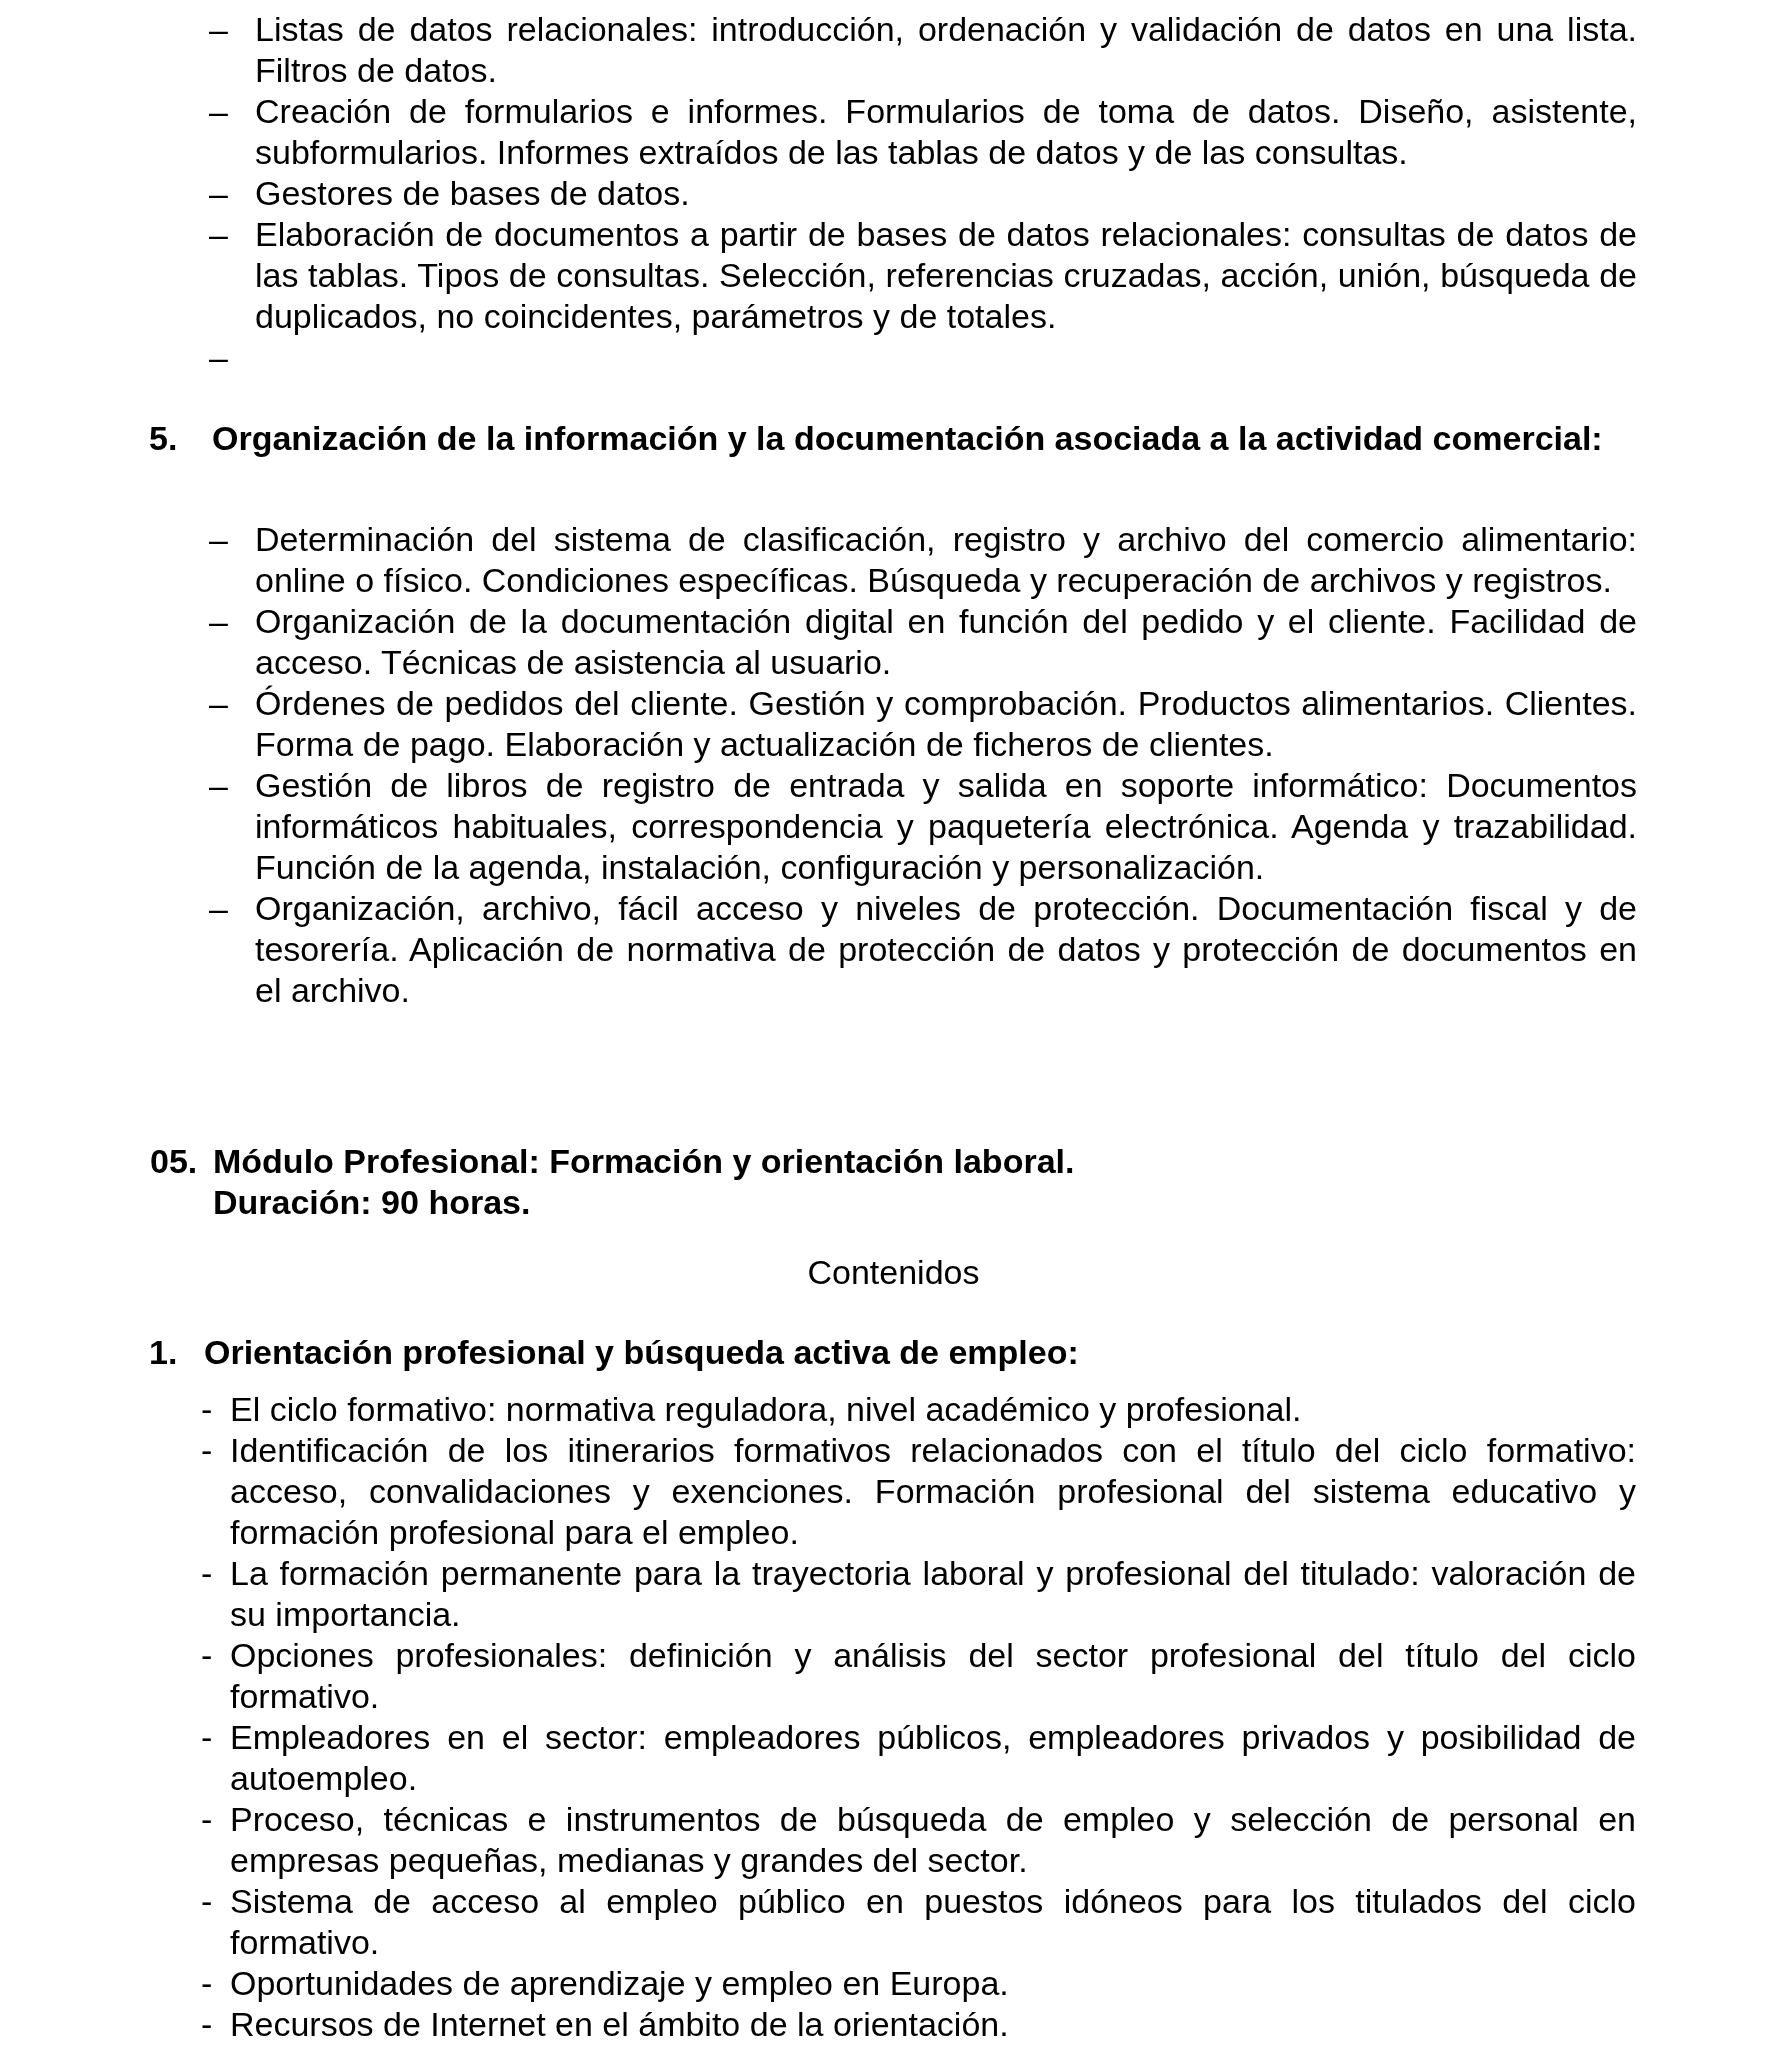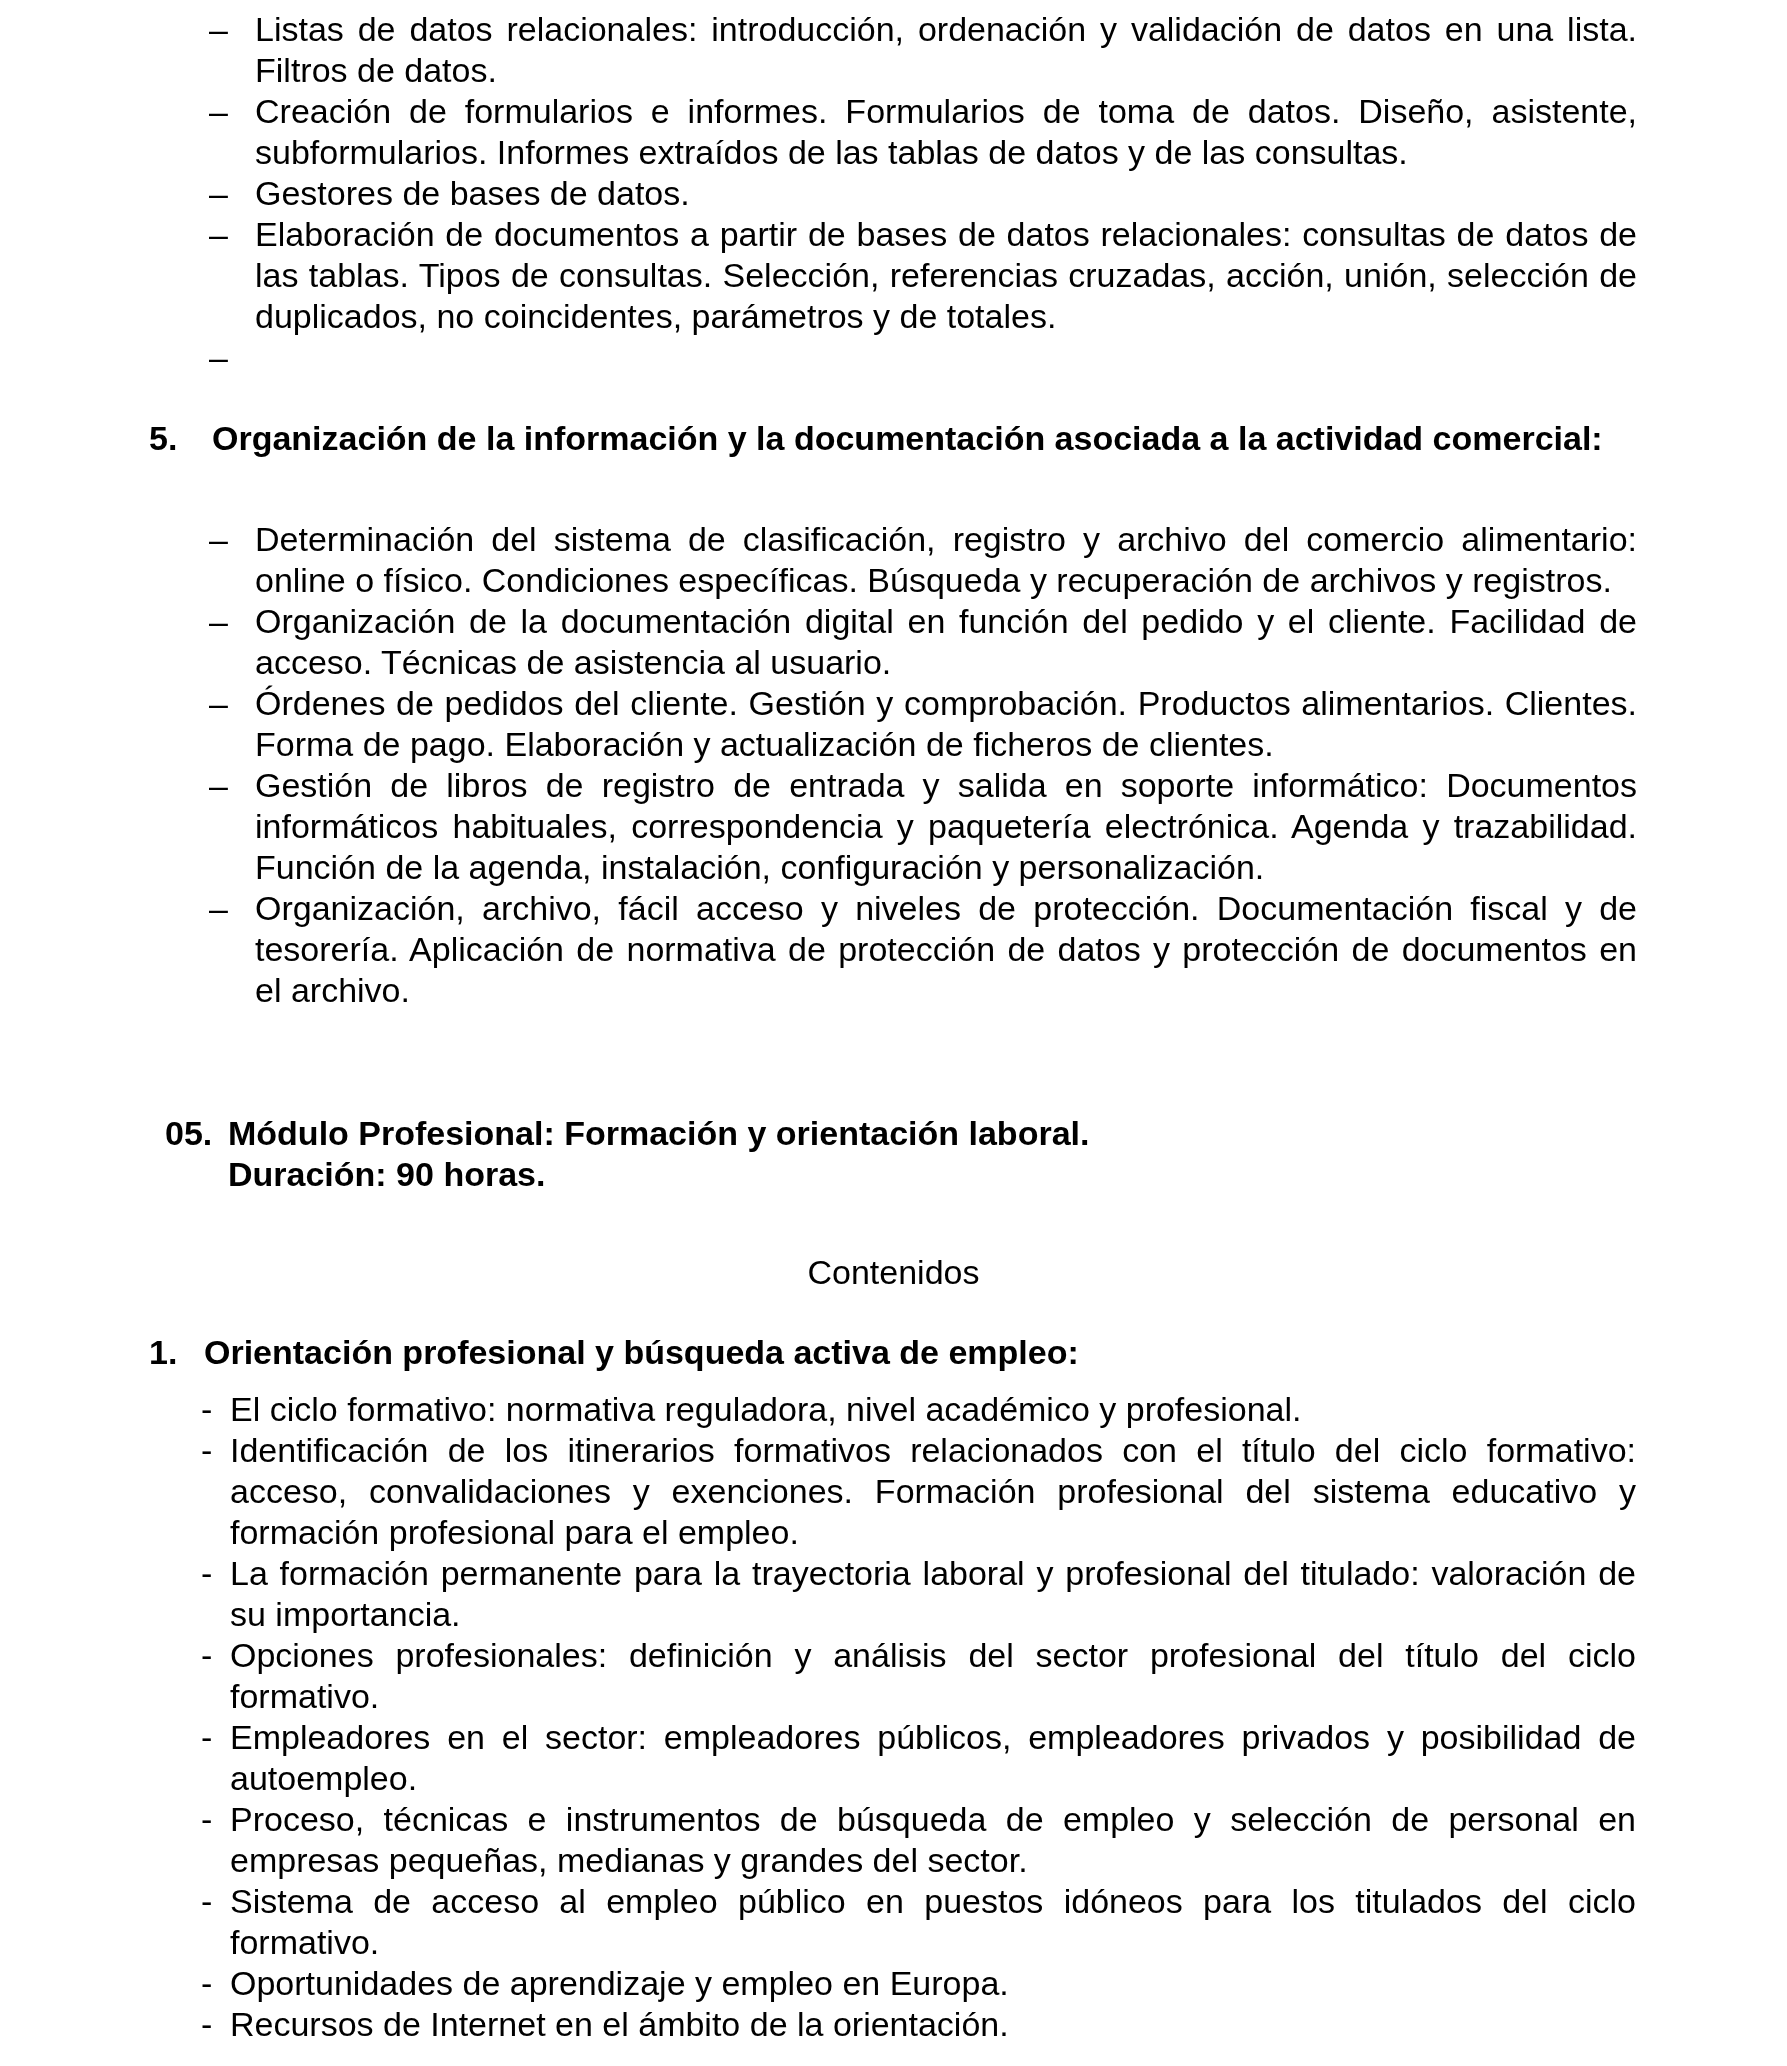--- a/index.html
+++ b/index.html
@@ -7,40 +7,40 @@
          font-family: "Liberation Sans", sans-serif; color: #000000; }
   .page { position: absolute; left: 0; top: 0; width: 1787px; }
   .p { font-size: 34px; line-height: 41px; }
   .justify { text-align: justify; text-align-last: left; }
   .dash-list { position: absolute; left: 209px; width: 1428px; margin: 0; padding: 0; list-style: none; }
   .dash-list li { position: relative; padding-left: 46px; margin: 0; }
   .dash-list li .marker { position: absolute; left: 0; top: 0; width: 29px; }
   .section-head { position: absolute; left: 149px; width: 1488px; font-weight: bold; }
   .section-head .num { position: absolute; left: 0; top: 0; }
   .section-head .txt { display: block; padding-left: 63px; }
-  .module { position: absolute; left: 165px; font-weight: bold; }
+  .module { position: absolute; left: 150px; font-weight: bold; margin-top: 28px; }
   .module .row { display: block; }
   .module .indent { padding-left: 63px; }
   .centered { position: absolute; left: 0; width: 1787px; text-align: center; }
   .hy-list { position: absolute; left: 201px; width: 1435px; margin: 0; padding: 0; list-style: none; }
   .hy-list li { position: relative; padding-left: 29px; margin: 0; }
   .hy-list li .marker { position: absolute; left: 0; top: 0; }
   .sub-head { position: absolute; left: 149px; font-weight: bold; }
   .sub-head .num { display: inline-block; width: 55px; }
 </style>
 </head>
 <body>
 
 <div class="page">
 
   <ul class="dash-list p justify" style="top:9.4px;">
     <li><span class="marker">–</span><span>Listas de datos relacionales: introducción, ordenación y validación de datos en una lista. Filtros de datos.</span></li>
     <li><span class="marker">–</span><span>Creación de formularios e informes. Formularios de toma de datos. Diseño, asistente, subformularios. Informes extraídos de las tablas de datos y de las consultas.</span></li>
     <li><span class="marker">–</span><span>Gestores de bases de datos.</span></li>
-    <li><span class="marker">–</span><span>Elaboración de documentos a partir de bases de datos relacionales: consultas de datos de las tablas. Tipos de consultas. Selección, referencias cruzadas, acción, unión, selección de duplicados, no coincidentes, parámetros y de totales.</span></li>
+    <li><span class="marker">–</span><span>Elaboración de documentos a partir de bases de datos relacionales: consultas de datos de las tablas. Tipos de consultas. Selección, referencias cruzadas, acción, unión, búsqueda de duplicados, no coincidentes, parámetros y de totales.</span></li>
     <li><span class="marker">–</span></li>
   </ul>
 
   <div class="section-head p justify" style="top:418px;">
     <span class="num">5.</span>
     <span class="txt">Organización de la información y la documentación asociada a la actividad comercial:</span>
   </div>
 
   <ul class="dash-list p justify" style="top:519px;">
     <li><span class="marker">–</span><span>Determinación del sistema de clasificación, registro y archivo del comercio alimentario: online o físico. Condiciones específicas. Búsqueda y recuperación de archivos y registros.</span></li>

